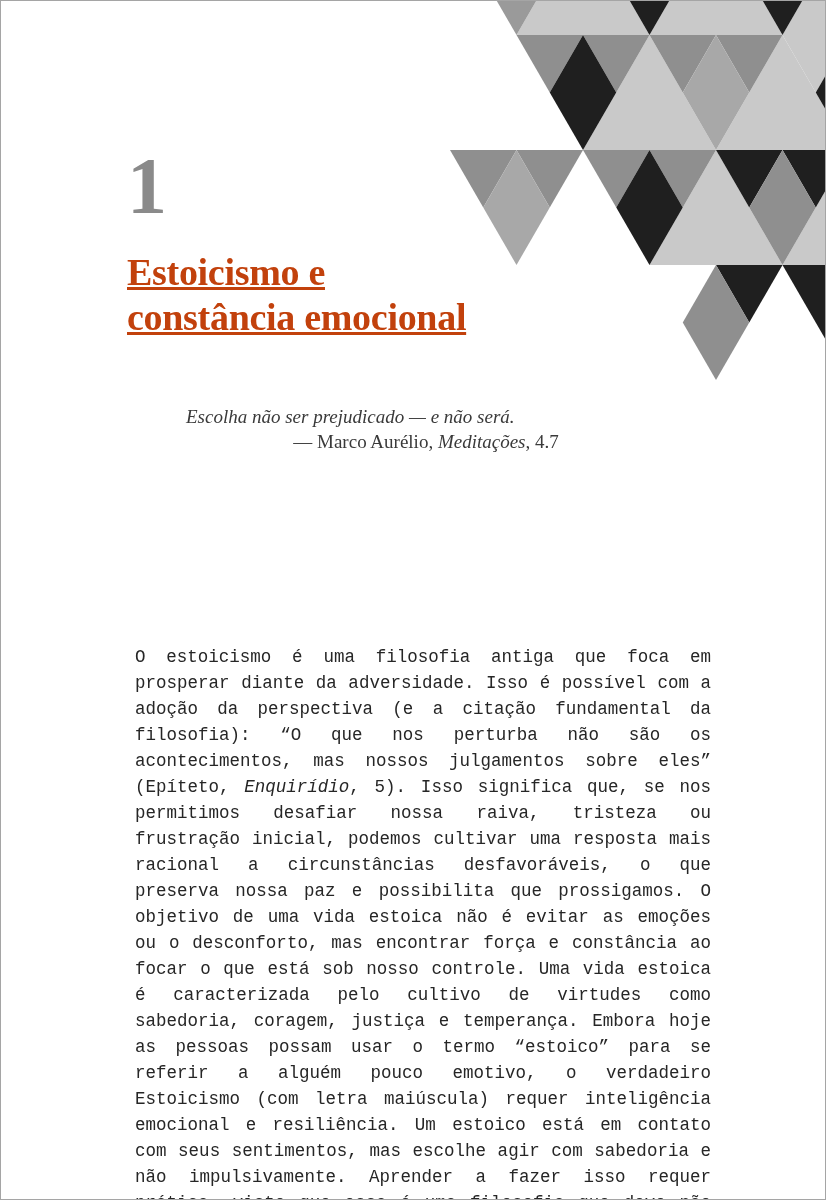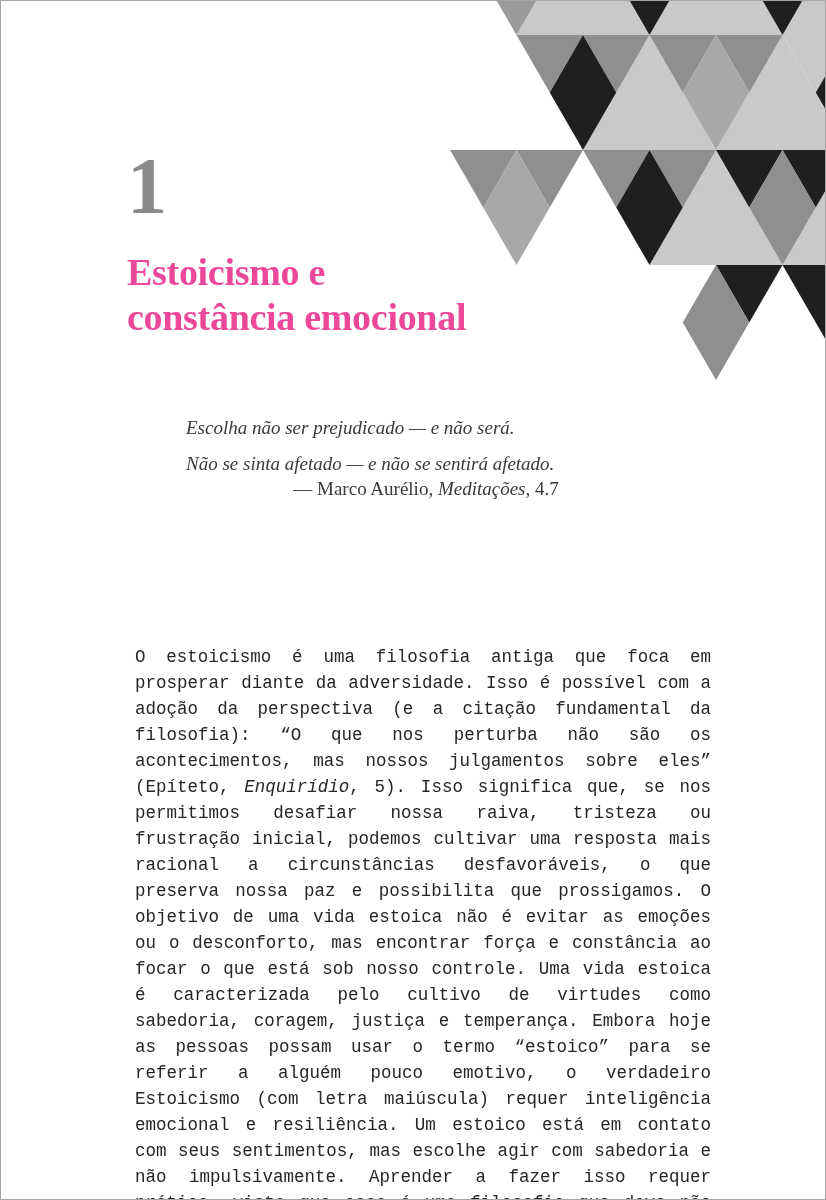--- a/index.html
+++ b/index.html
@@ -32,21 +32,21 @@
     letter-spacing:-0.3px;
     white-space:nowrap;
     z-index:2;
   }
   .epigraph{
     position:absolute;left:186px;top:404px;
     width:480px;
     font-size:19px;line-height:25px;
     z-index:2;
   }
-  .epigraph .quote-line{font-style:italic;margin-top:11px;}
+  .epigraph .quote-line{font-style:italic;}
   .epigraph .attribution{font-style:normal;text-align:center;}
   .body-text{
     position:absolute;left:127px;top:636px;
     width:592px;
     font-size:17.5px;line-height:26px;
     text-align:justify;
     hyphens:auto;
     z-index:2;
   }
   .body-text p{margin:8px;padding:0;font-family:Liberation Mono, monospace;}
@@ -86,28 +86,27 @@
       <polygon points="716,150 782.5,150 749.25,207.5" fill="#1f1f1f"></polygon>
       <polygon points="782.5,150 849,150 815.75,207.5" fill="#1f1f1f"></polygon>
       <polygon points="782.5,150 815.75,207.5 782.5,265 749.25,207.5" fill="#8f8f8f"></polygon>
       <polygon points="716,265 782.5,265 749.25,322.5" fill="#1f1f1f"></polygon>
       <polygon points="716,265 749.25,322.5 716,380 682.75,322.5" fill="#8f8f8f"></polygon>
       <polygon points="782.5,265 915.5,265 849,380" fill="#1f1f1f"></polygon>
     </svg>
 
   <div class="chapter-number" style="color: rgb(138, 138, 138);">1</div>
 
-  <div class="chapter-title" style="color: #ec4899;">
+  <div class="chapter-title" style="color: #c2410c; text-decoration: underline;">
     <div>Estoicismo e</div>
     <div>constância emocional</div>
   </div>
 
   <div class="epigraph" style="color: rgb(58, 58, 58);">
     <div class="quote-line">Escolha não ser prejudicado — e não será.</div>
-    <div class="quote-line">Não se sinta afetado — e não se sentirá afetado.</div>
     <div class="attribution"><span>— Marco Aurélio, </span><span class="i">Meditações</span><span>, 4.7</span></div>
   </div>
 
   <div class="body-text" id="body-text" style="color: rgb(38, 38, 38);">
       <p><span>O estoicismo é uma filosofia antiga que foca em prosperar diante da adversidade. Isso é possível com a adoção da perspectiva (e a citação fundamental da filosofia): “O que nos perturba não são os acontecimentos, mas nossos julgamentos sobre eles” (Epíteto, </span><span class="i">Enquirídio</span><span>, 5). Isso significa que, se nos permitimos desafiar nossa raiva, tristeza ou frustração inicial, podemos cultivar uma resposta mais racional a circunstâncias desfavoráveis, o que preserva nossa paz e possibilita que prossigamos. O objetivo de uma vida estoica não é evitar as emoções ou o desconforto, mas encontrar força e constância ao focar o que está sob nosso controle. Uma vida estoica é caracterizada pelo cultivo de virtudes como sabedoria, coragem, justiça e temperança. Embora hoje as pessoas possam usar o termo “estoico” para se referir a alguém pouco emotivo, o verdadeiro Estoicismo (com letra maiúscula) requer inteligência emocional e resiliência. Um estoico está em contato com seus sentimentos, mas escolhe agir com sabedoria e não impulsivamente. Aprender a fazer isso requer prática, visto que essa é uma filosofia que deve não só ser aprendida, mas também vivida.</span></p>
     </div>
 
   <div class="page-border" style="border-color: rgb(165, 165, 165);"></div>
 
 </div>

